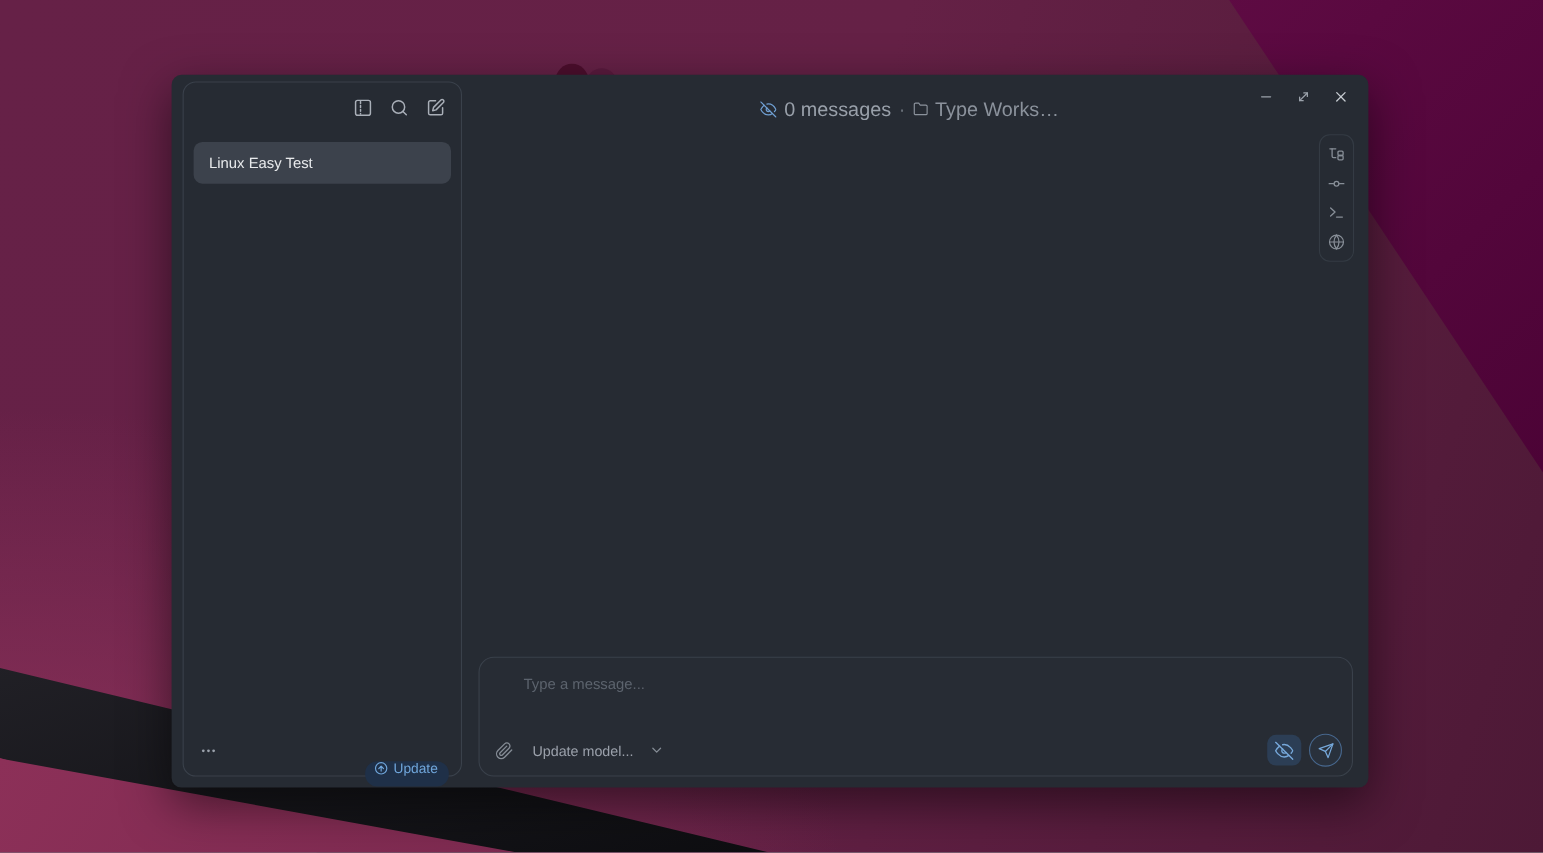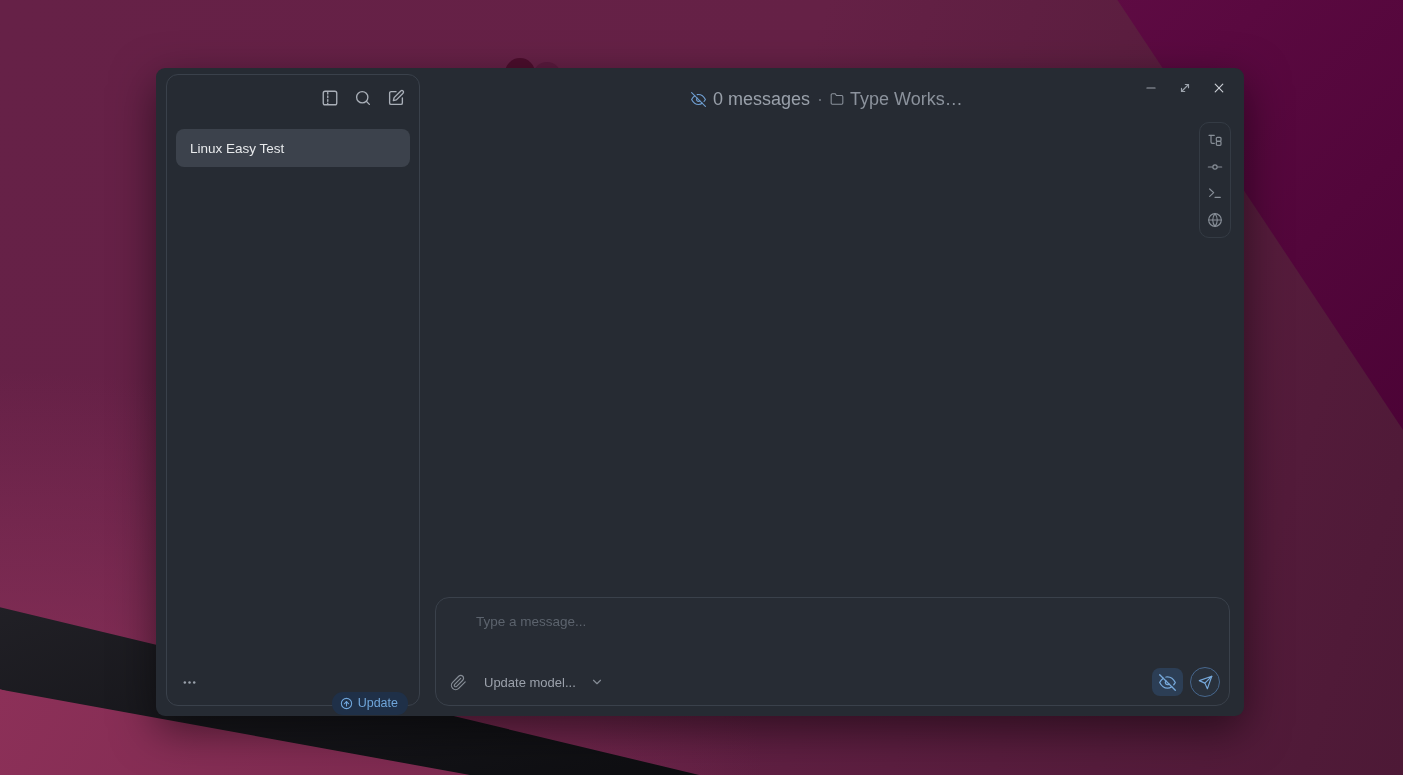--- a/index.html
+++ b/index.html
@@ -68,21 +68,21 @@
     background: #3c424c; border-radius: 8px;
     display: flex; align-items: center; padding: 15px 14px;
     color: #e8eaec; font-size: 13.5px; cursor: pointer;
   }
   .sidebar-footer {
     position: absolute; left: 15px; right: 11px; bottom: 11px; height: 24px;
     display: flex; align-items: center; justify-content: space-between;
   }
   .ellipsis-btn { color: #9aa1ab; background: none; border: none; cursor: pointer; display: flex; }
   .update-btn {
-    display: flex; align-items: center; gap: 5px;
+    display: flex; align-items: flex-start; gap: 5px;
     background: #1f3048; color: #6fa5da; border: none; cursor: pointer;
     border-radius: 11px; height: 23px; padding: 0 10px 0 8px;
     font-size: 12.5px; font-family: "Liberation Sans", sans-serif; margin-top: 42px;
   }
 
   
   .chat-header {
     position: absolute; left: 535px; top: 23px; height: 16px;
     display: flex; align-items: center; gap: 7px;
     font-size: 18px; color: #99a0aa; white-space: nowrap; justify-content: space-between;

